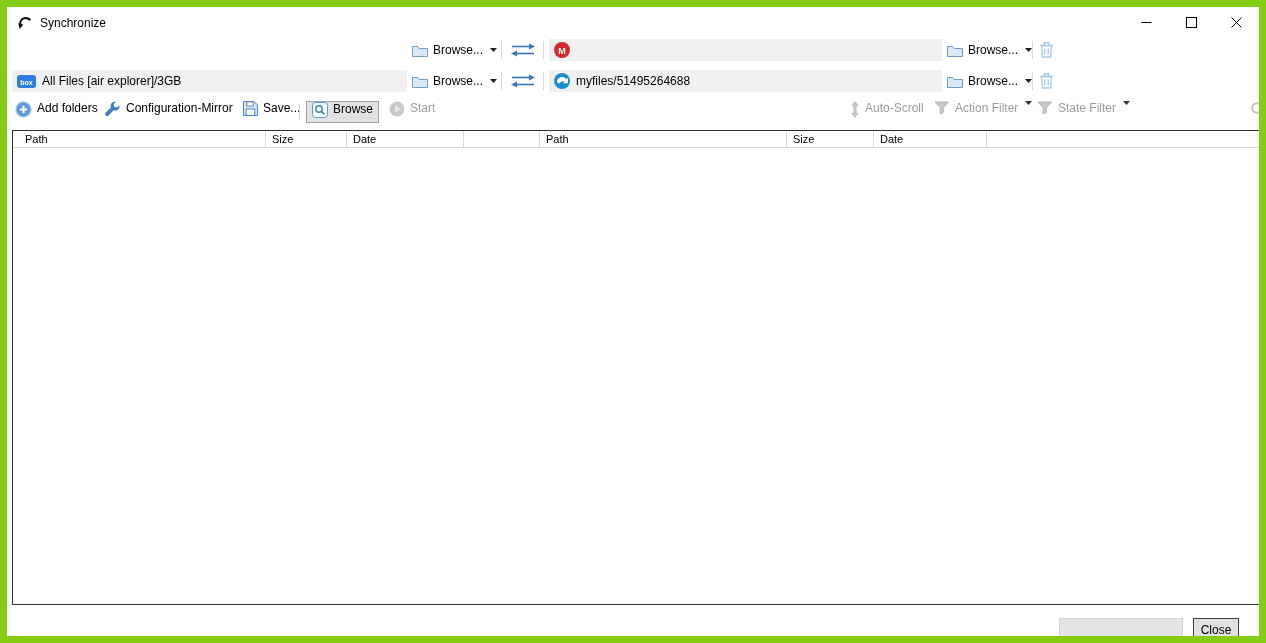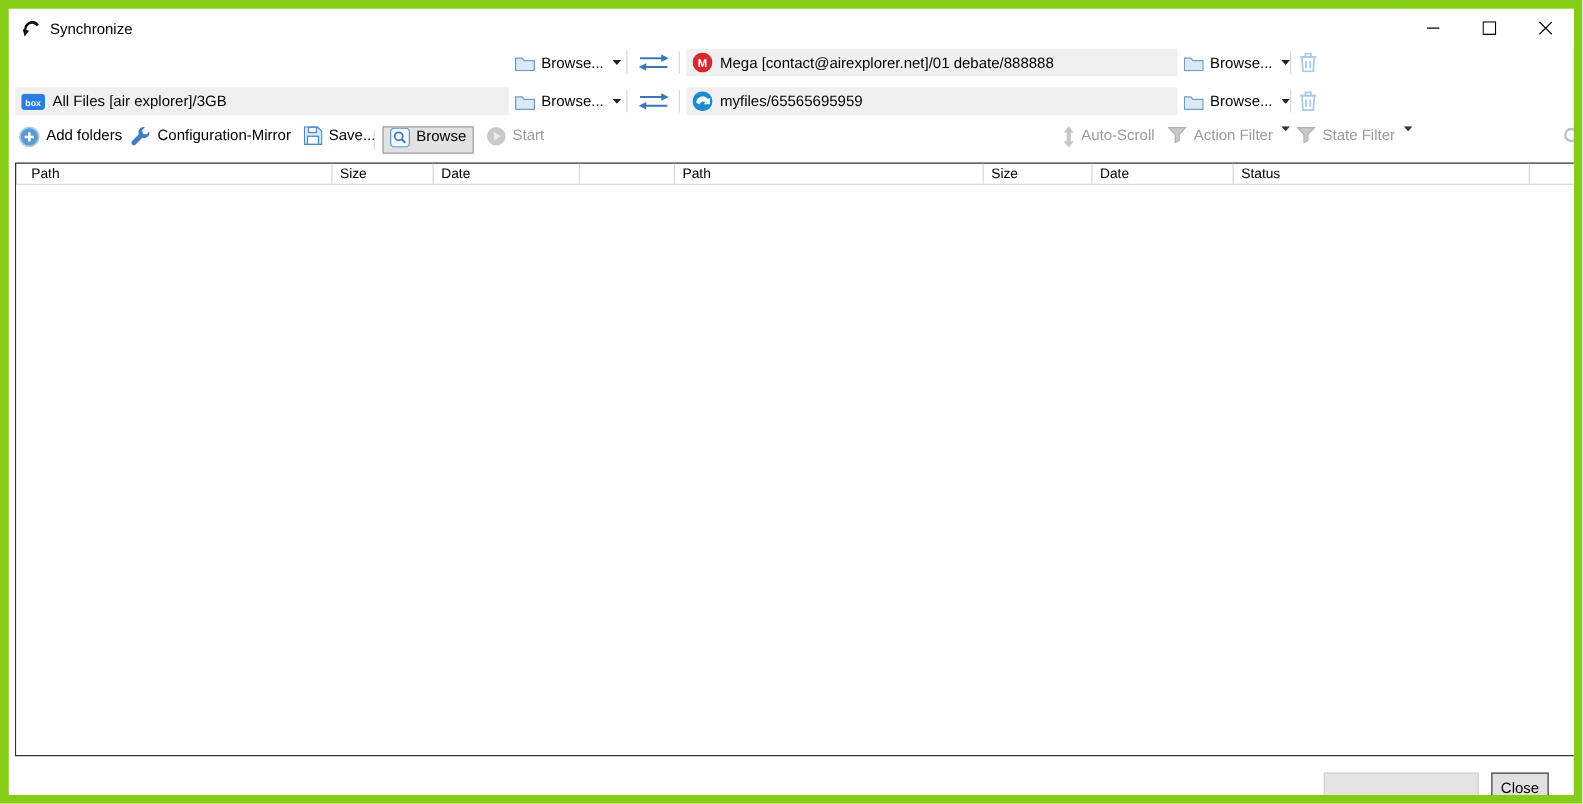--- a/index.html
+++ b/index.html
@@ -114,21 +114,20 @@
       </svg>
     </button>
     <span class="vsep" style="left:536px"></span>
     <div class="pathfield dst-field">
       <span class="svc">
         <svg width="16" height="16">
             <circle cx="8" cy="8" r="8" fill="#d9272e"></circle>
             <text x="8" y="11.5" font-size="9" font-weight="bold" fill="#fff" text-anchor="middle" font-family="Liberation Sans, sans-serif">M</text>
           </svg>
       </span>
-      <span>Mega [contact@airexplorer.net]/01 debate/888888</span>
     </div>
     <button class="browse-btn browse2">
       <svg width="16" height="13">
           <path d="M0.5 2.5h5.2l1.6 2h8.2v8H0.5z" fill="#dbe9f7" stroke="#6d9ec9"></path>
         </svg>
       <span>Browse...</span>
       <svg class="dd-arrow" width="7" height="4">
           <path d="M0 0h7L3.5 4z" fill="#222"></path>
         </svg>
     </button>
@@ -172,21 +171,21 @@
       </svg>
     </button>
     <span class="vsep" style="left:536px"></span>
     <div class="pathfield dst-field">
       <span class="svc">
         <svg width="16" height="16">
           <circle cx="8" cy="8" r="8" fill="#1e8bd1"></circle>
           <path d="M3 9.2a5.2 5.2 0 0 1 9.4-3l1.6-1.1v5.2h-5.2l1.5-1.4a2.9 2.9 0 0 0-4.6 1.6z" fill="#fff"></path>
         </svg>
       </span>
-      <span>myfiles/65565695959</span>
+      <span>myfiles/51495264688</span>
     </div>
     <button class="browse-btn browse2">
       <svg width="16" height="13">
           <path d="M0.5 2.5h5.2l1.6 2h8.2v8H0.5z" fill="#dbe9f7" stroke="#6d9ec9"></path>
         </svg>
       <span>Browse...</span>
       <svg class="dd-arrow" width="7" height="4">
           <path d="M0 0h7L3.5 4z" fill="#222"></path>
         </svg>
     </button>
@@ -275,21 +274,20 @@
 
   <div class="grid-panel">
     <div class="grid-header">
       <div class="hc hc0">Path</div>
       <div class="hc hc1">Size</div>
       <div class="hc hc2">Date</div>
       <div class="hc hc3"></div>
       <div class="hc hc4">Path</div>
       <div class="hc hc5">Size</div>
       <div class="hc hc6">Date</div>
-      <div class="hc hc7">Status</div>
       <div class="hc hc-fill"></div>
     </div>
     <div class="grid-body"></div>
   </div>
 
   <button class="footer-btn btn-blank"></button>
   <button class="footer-btn btn-close">Close</button>
 
 </div>
 

